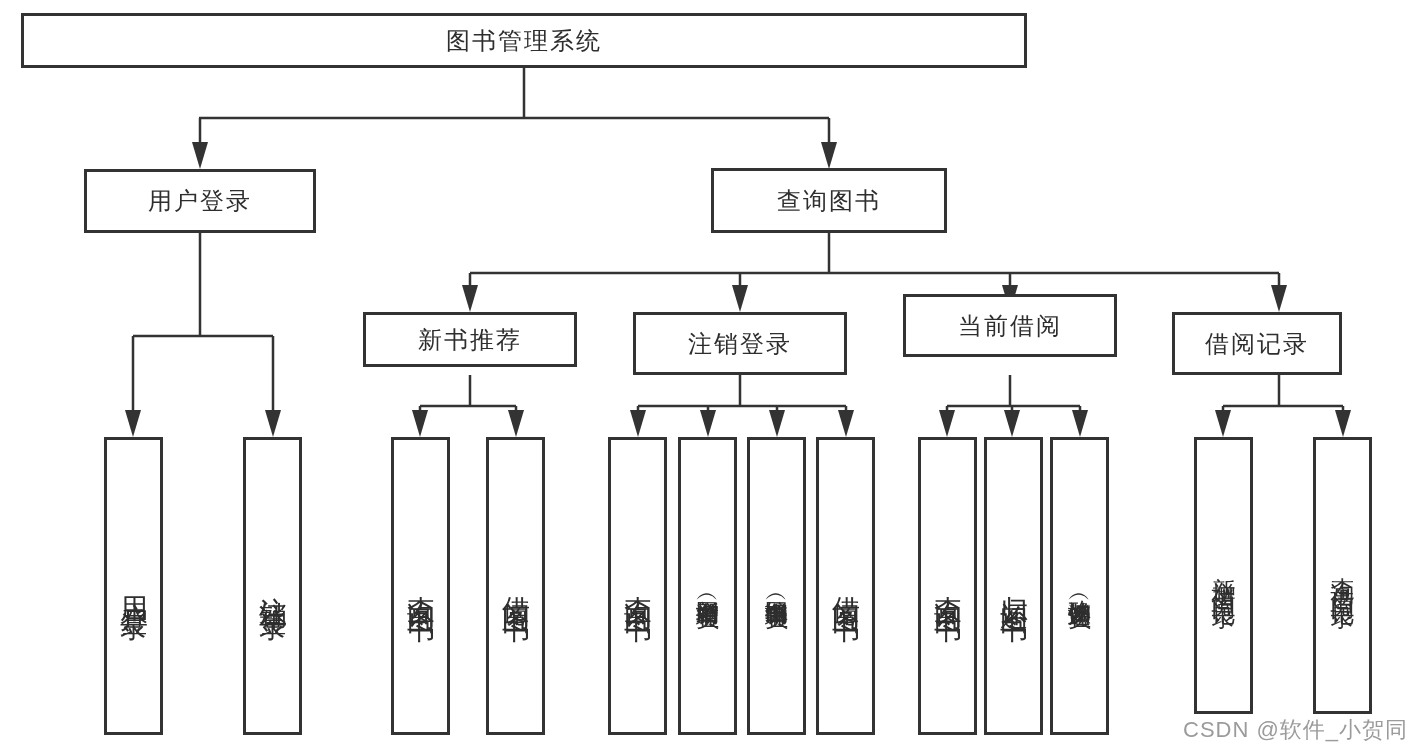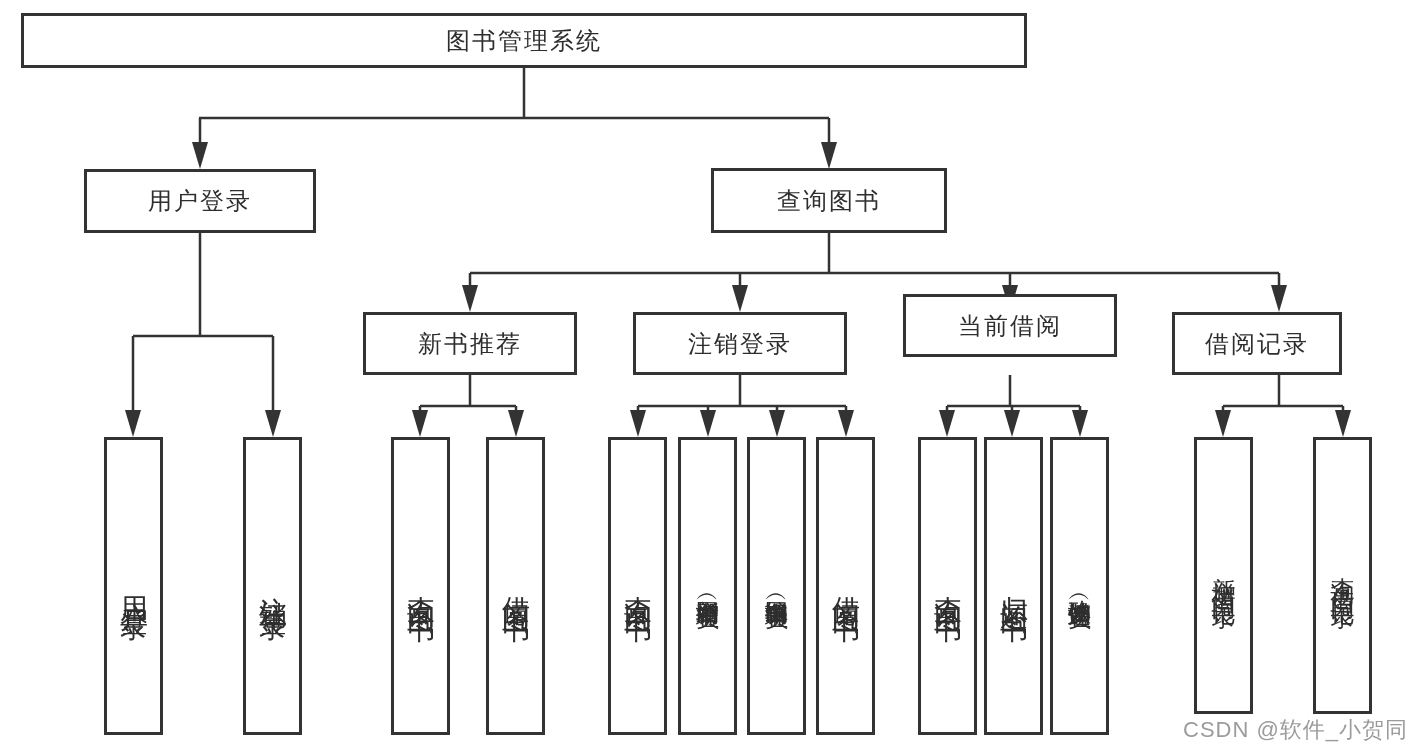--- a/index.html
+++ b/index.html
@@ -72,21 +72,21 @@
     <span>图书管理系统</span>
   </div>
 
   <div class="box hbox" style="left:84px;top:169px;width:232px;height:64px">
     <span>用户登录</span>
   </div>
   <div class="box hbox" style="left:711px;top:168px;width:236px;height:65px">
     <span>查询图书</span>
   </div>
 
-  <div class="box hbox" style="left:363px;top:312px;width:214px;height:63px">
+  <div class="box hbox" style="left:363px;top:312px;width:214px;height:55px">
     <span>新书推荐</span>
   </div>
   <div class="box hbox" style="left:633px;top:312px;width:214px;height:63px">
     <span>注销登录</span>
   </div>
   <div class="box hbox" style="left:903px;top:294px;width:214px;height:63px">
     <span>当前借阅</span>
   </div>
   <div class="box hbox" style="left:1172px;top:312px;width:170px;height:63px">
     <span>借阅记录</span>

